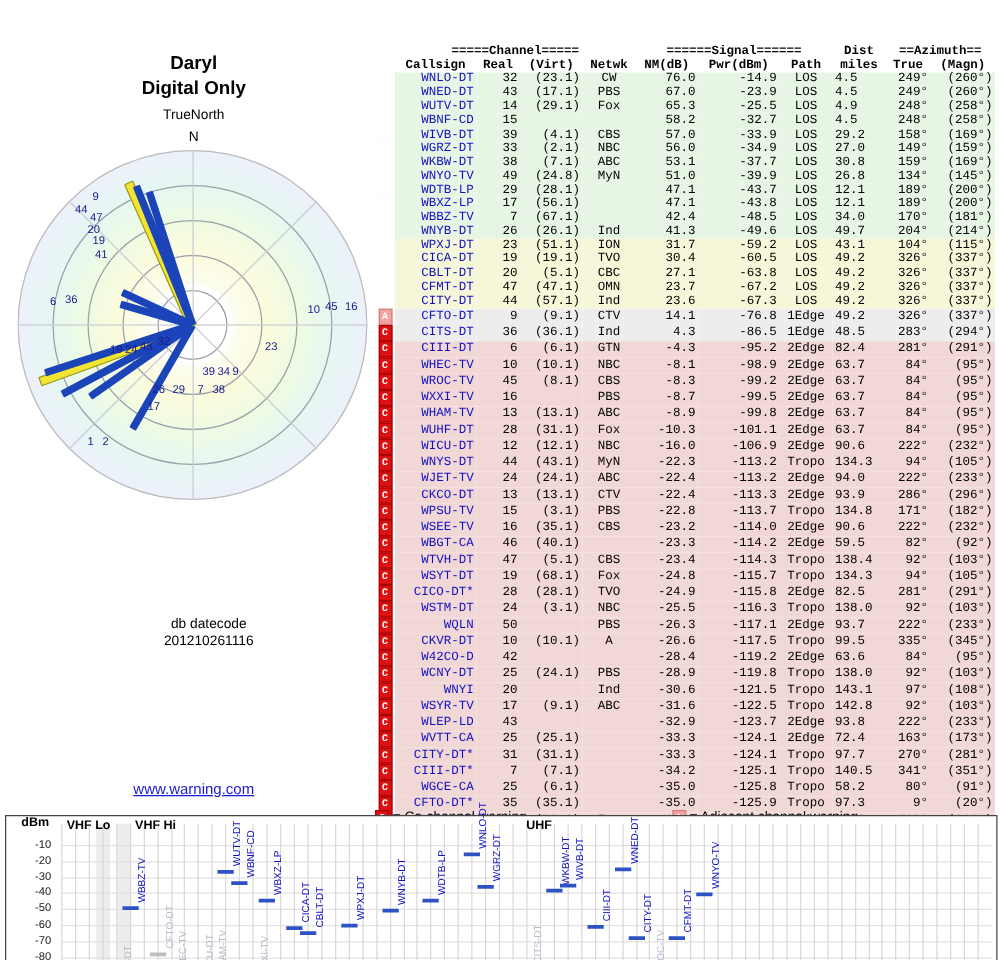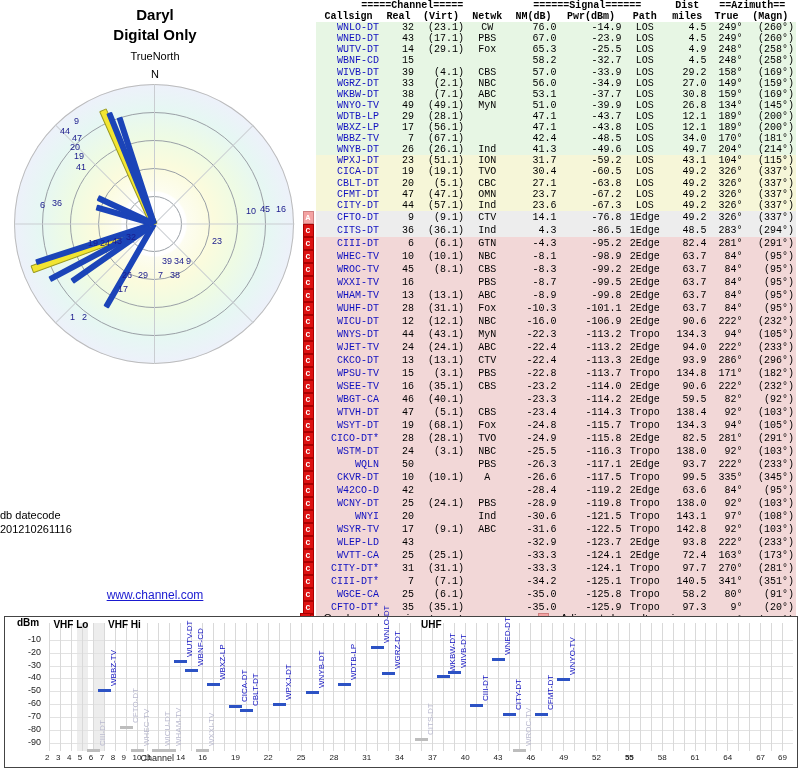--- a/index.html
+++ b/index.html
@@ -1,17 +1,17 @@
 <!DOCTYPE html>
 <html><head>
 <meta charset="utf-8">
 <style>
   html,body{margin:0;padding:0;}
   body{width:800px;height:768px;background:#ffffff;font-family:"Liberation Sans",sans-serif;font-size:11px;color:#000;position:relative;overflow:hidden;}
-  .wrap{position:relative;width:800px;height:636px;}
+  .wrap{position:relative;width:800px;height:636px;margin-top:36px;}
 
   
   #left{position:absolute;left:0;top:0;width:310px;height:612px;}
   #title1{position:absolute;left:0;top:6px;width:310px;text-align:center;font-weight:bold;font-size:15px;}
   #title2{position:absolute;left:0;top:26px;width:310px;text-align:center;font-weight:bold;font-size:15px;}
   #truenorth{position:absolute;left:0;top:50px;width:310px;text-align:center;font-size:11px;}
   #nlabel{position:absolute;left:0;top:68px;width:310px;text-align:center;font-size:11px;}
 
   .polar{position:absolute;left:14px;top:84px;width:280px;height:280px;}
   .pg{position:absolute;left:0;top:0;width:280px;height:280px;border-radius:50%;
@@ -20,35 +20,35 @@
       box-shadow:0 0 0 1px #bbb inset;}
   .ringline{position:absolute;border:1px solid #9aa0a6;border-radius:50%;}
   .spoke{position:absolute;left:140px;top:0;width:1px;height:280px;background:#c9cdd1;transform-origin:50% 50%;}
   .beam{position:absolute;background:#1b44b8;transform-origin:0% 50%;height:6px;border-radius:1px;}
   .beamY{position:absolute;background:#f2e532;transform-origin:0% 50%;height:6px;border-radius:1px;border:1px solid #9a9a20;}
   .pnum{position:absolute;font-size:9px;color:#1a1a8c;}
 
   #crit{position:absolute;left:0;top:386px;width:310px;text-align:center;}
   #crit .h{font-weight:bold;text-decoration:underline;font-size:12px;}
   #crit .l{font-size:11px;line-height:14px;}
-  #dbdate{position:absolute;left:0;top:508px;width:310px;text-align:left;font-size:11px;line-height:14px;}
+  #dbdate{position:absolute;left:0;top:456px;width:310px;text-align:center;font-size:11px;line-height:14px;padding-left:12px;}
   #site{position:absolute;left:0;top:588px;width:310px;text-align:center;font-size:12px;color:#1a1ad0;text-decoration:underline;}
 
   
   #tablewrap{position:absolute;left:300px;top:0;width:500px;height:608px;font-family:"Liberation Mono",monospace;font-size:10px;}
   table.tv{border-collapse:collapse;width:496px;}
   table.tv td,table.tv th{padding:0 2px;white-space:pre;font-size:10px;line-height:11.1px;font-family:"Liberation Mono",monospace;}
   .hdr td{text-align:center;font-weight:bold;font-size:10px;color:#000;}
   .hdrlbl td{text-align:center;font-weight:bold;}
   .c-call{text-align:right;color:#1010c0;}
   .c-real,.c-virt{text-align:right;}
   .c-net{text-align:center;}
   .c-nm,.c-pwr{text-align:right;}
   .c-path{text-align:center;}
-  .c-dist{text-align:right;}
+  .c-dist{}
   .c-true,.c-magn{text-align:right;}
   .warnc{display:inline-block;width:9px;height:11px;line-height:11px;text-align:center;color:#fff;font-weight:bold;font-size:8px;background:#d11;border:1px solid #a00;}
   .warna{display:inline-block;width:9px;height:11px;line-height:11px;text-align:center;color:#fff;font-weight:bold;font-size:8px;background:#f4a3a3;border:1px solid #d08080;}
   .wcell{width:12px;padding:0;text-align:center;}
 
   
   #legend{position:absolute;left:300px;top:612px;width:500px;font-size:11px;}
 
   
   #spec{position:absolute;left:4px;top:616px;width:792px;height:150px;border:1px solid #444;background:#fff;}
@@ -125,21 +125,21 @@
       <span class="pnum" style="left:56px;top:228px;">1</span>
       <span class="pnum" style="left:68px;top:228px;">2</span>
     </div>
 
 
     <div id="dbdate">
       <div>db datecode</div>
       <div>201210261116</div>
     </div>
 
-    <a id="site" href="#">www.channel.com</a>
+    <a id="site" href="#">www.warning.com</a>
   </div>
 
   <div id="tablewrap">
     <table class="tv">
       <thead>
         <tr class="hdr">
           <td class="wcell"></td>
           <td colspan="4">=====Channel=====</td>
           <td colspan="3">======Signal======</td>
           <td>Dist</td>
@@ -248,21 +248,21 @@
             <td class="c-pwr">-37.7</td>
             <td class="c-path">LOS</td>
             <td class="c-dist">30.8</td>
             <td class="c-true">159°</td>
             <td class="c-magn">(169°)</td>
           </tr>
           <tr style="background: rgb(231, 246, 228);">
             <td class="wcell" style="background: rgb(255, 255, 255);"></td>
             <td class="c-call">WNYO-TV</td>
             <td class="c-real">49</td>
-            <td class="c-virt">(49.1)</td>
+            <td class="c-virt">(24.8)</td>
             <td class="c-net">MyN</td>
             <td class="c-nm">51.0</td>
             <td class="c-pwr">-39.9</td>
             <td class="c-path">LOS</td>
             <td class="c-dist">26.8</td>
             <td class="c-true">134°</td>
             <td class="c-magn">(145°)</td>
           </tr>
           <tr style="background: rgb(231, 246, 228);">
             <td class="wcell" style="background: rgb(255, 255, 255);"></td>

